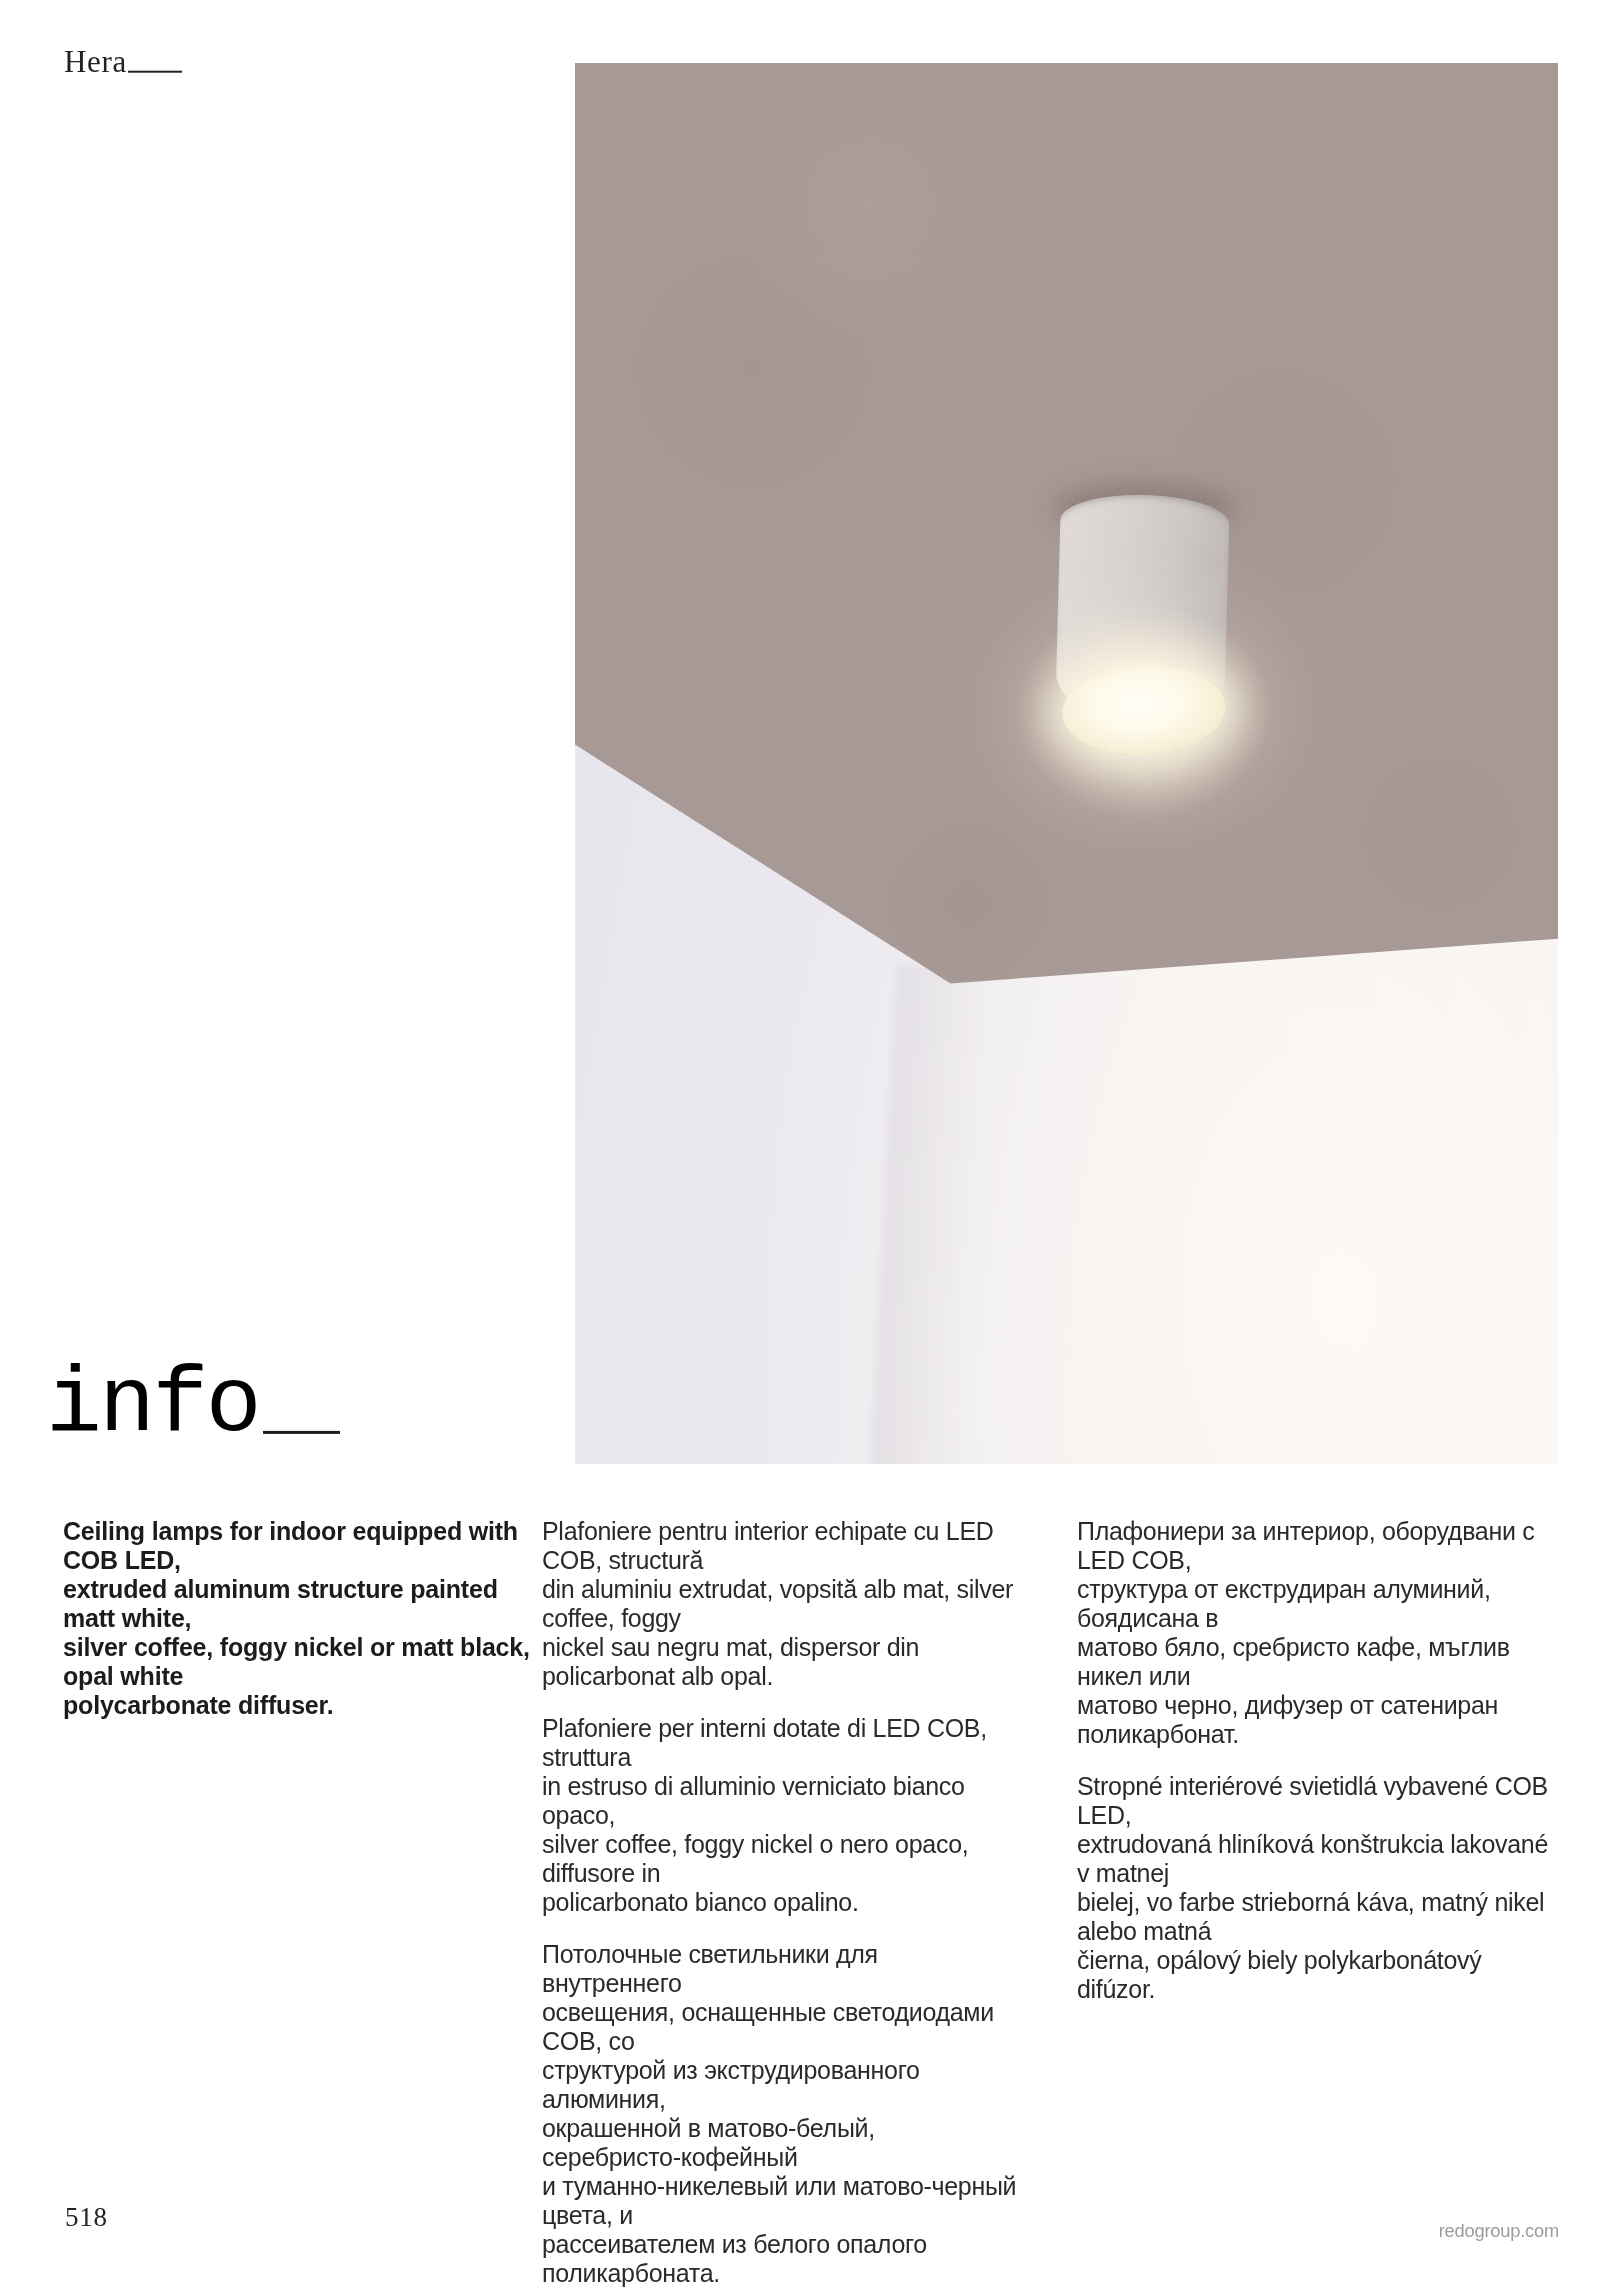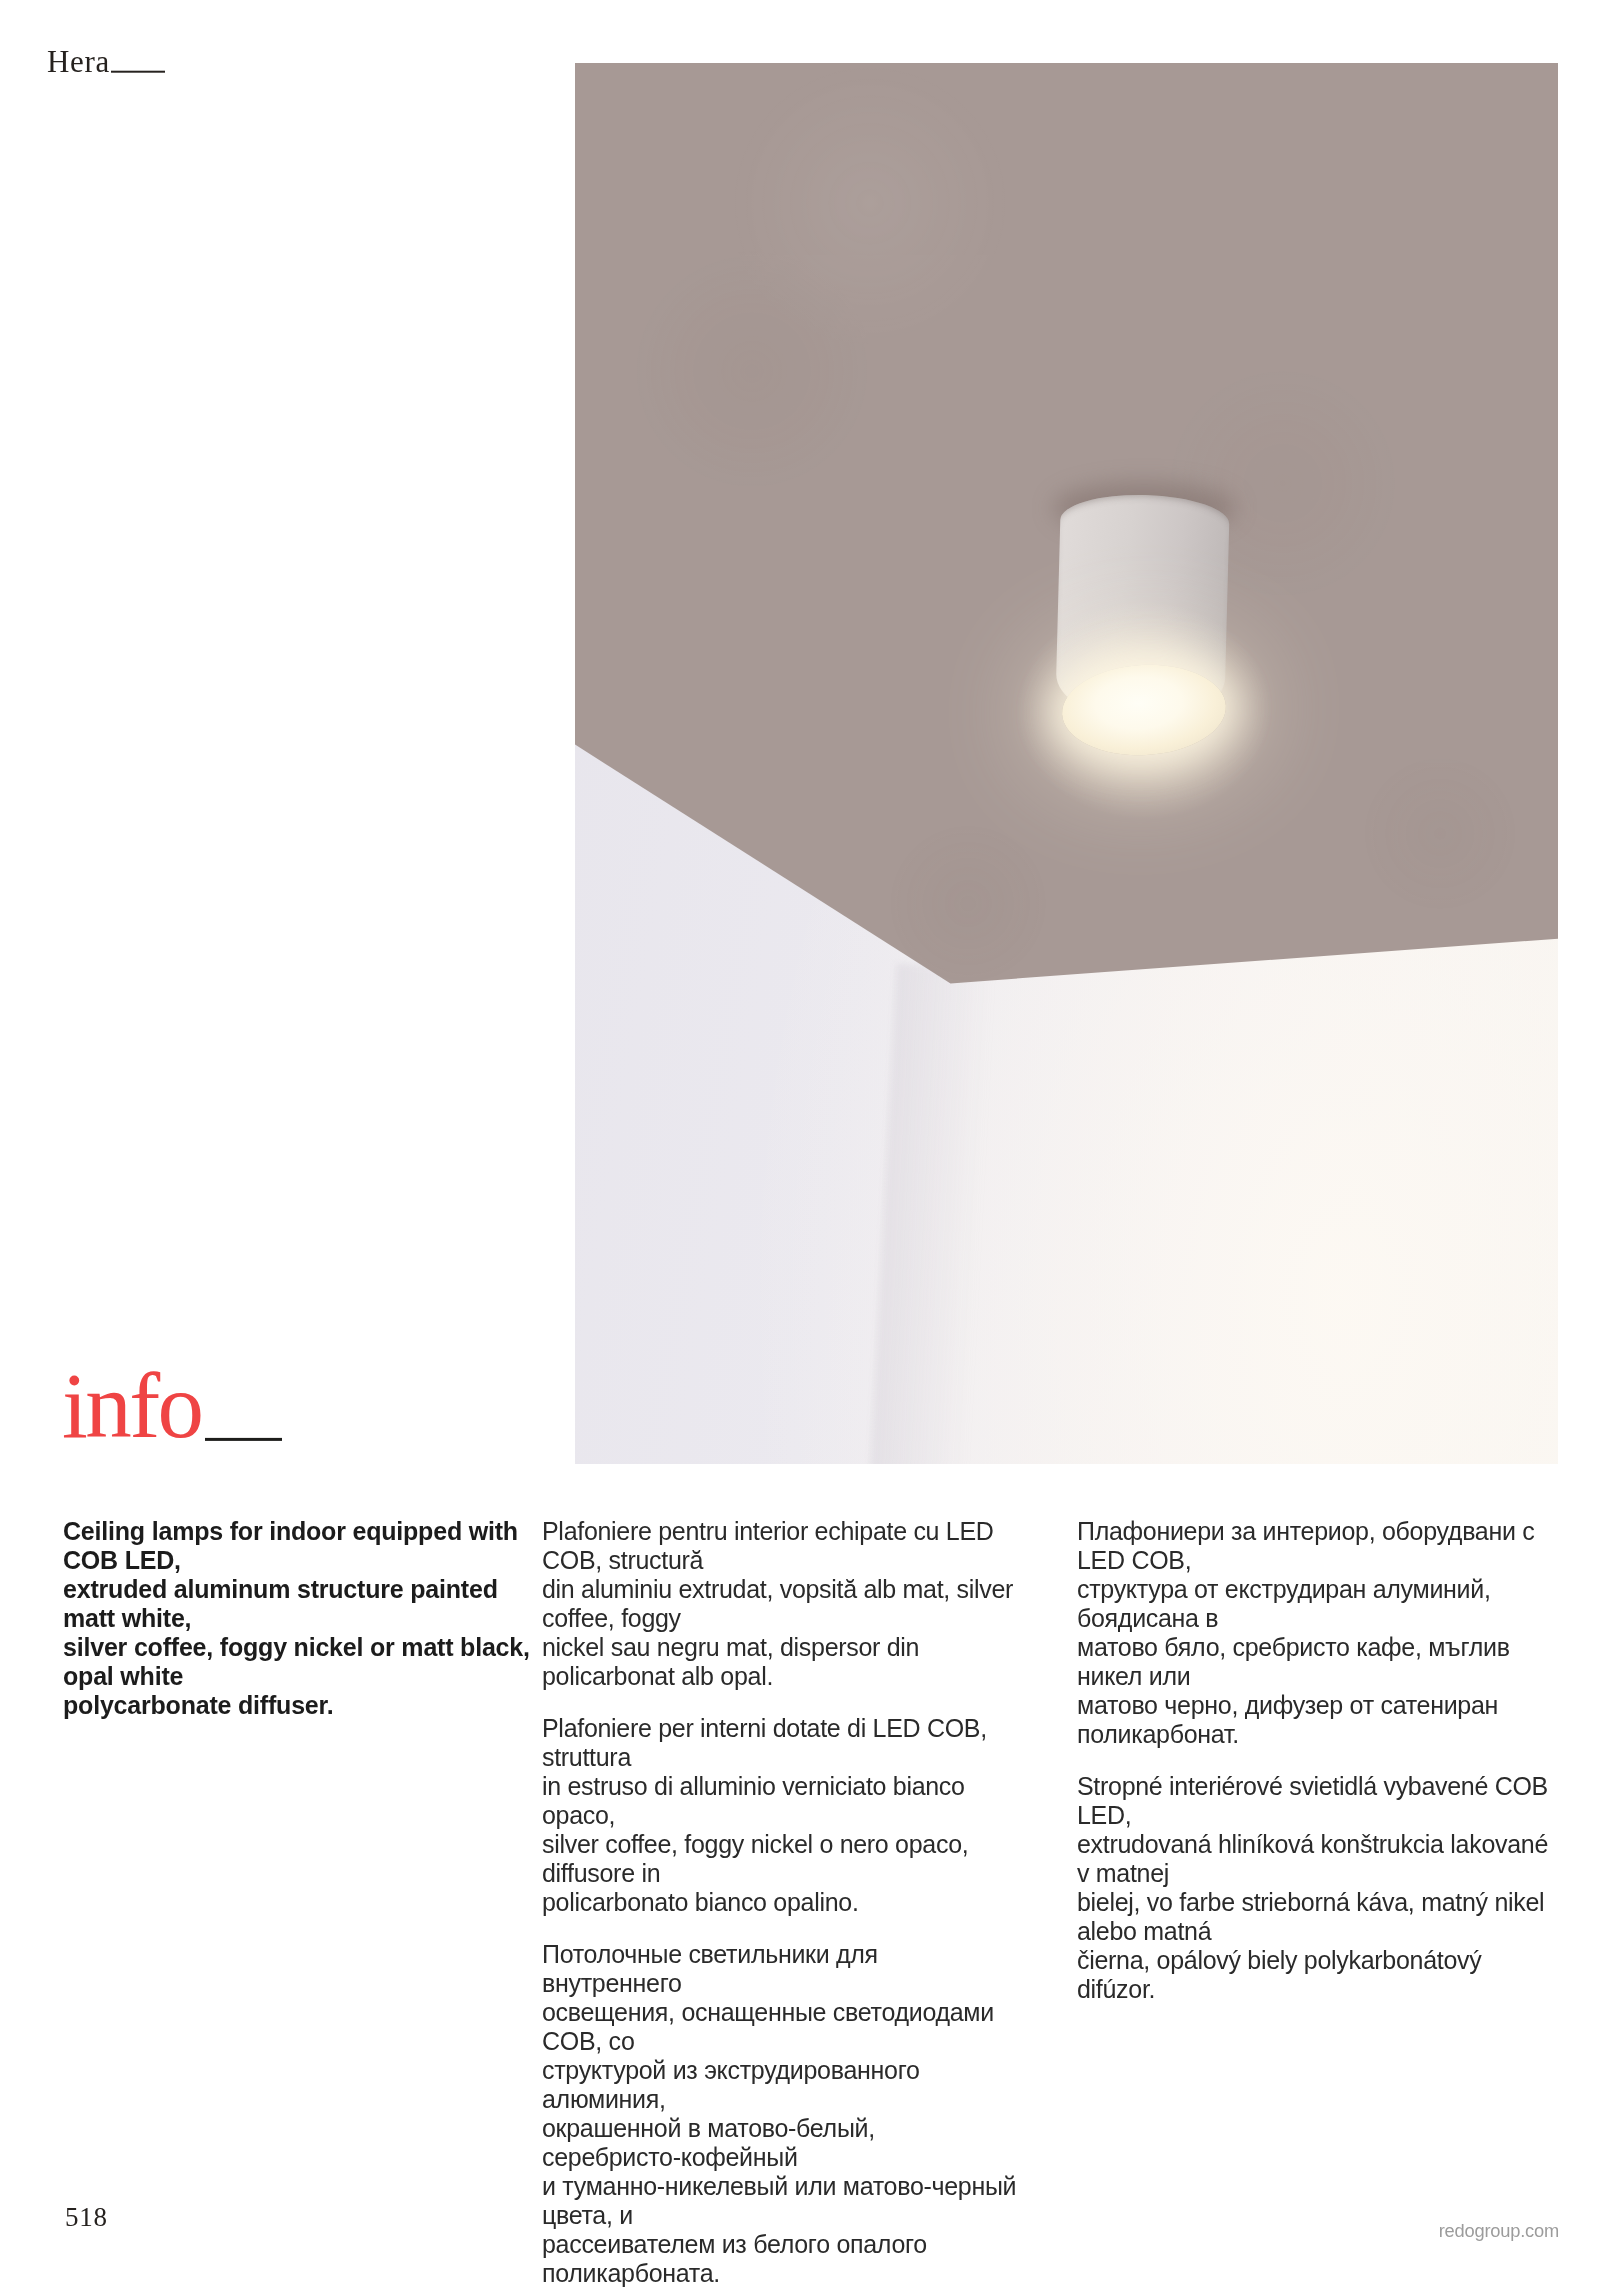--- a/index.html
+++ b/index.html
@@ -2,21 +2,21 @@
 <html style="font-size:10.5px"><head>
 <meta charset="utf-8">
 <style>
   html,body{margin:0;padding:0;}
   body{
     width:1623px;height:2295px;position:relative;background:#ffffff;
     font-family:"Liberation Sans",sans-serif;color:#1d1d1b;overflow:hidden;
   }
   
   .brand{
-    position:absolute;left:47px;top:45px;
+    position:absolute;left:64px;top:45px;
     font-family:"Liberation Serif",serif;font-size:31px;line-height:34px;
     color:#26221f;letter-spacing:0.7px;white-space:nowrap;
   }
   .brand .u{
     display:inline-block;width:54px;height:2.6px;border-bottom:2.6px solid #26221f;
     margin-left:1.3px;vertical-align:baseline;transform:translateY(0.7px);
   }
   
   .photo{
     position:absolute;left:575px;top:63px;width:983px;height:1401px;
@@ -69,23 +69,23 @@
     background:radial-gradient(ellipse, rgba(255,247,226,0.75) 0%, rgba(255,247,226,0) 62%);
   }
   .lamp-face{
     position:absolute;left:487px;top:602px;width:164px;height:90px;border-radius:50%;
     background:radial-gradient(ellipse at 47% 42%, #fffef6 0%, #fefaec 35%, #f9f0d8 62%, #f2e8d0 78%, #f6f1e6 87%, #fbf9f4 94%, #f1ede6 100%);
     box-shadow:0 0 39px 11.8px rgba(255,248,228,0.85), 0 0 98px 36px rgba(255,246,222,0.40);
     transform:rotate(-3deg);
   }
   
   .info-heading{
-    position:absolute;left:62px;top:1360px;
-    font-family:Liberation Serif, serif;font-weight:400;font-size:93px;line-height:92px;
-    letter-spacing:-2.6px;color:#ef4444;white-space:nowrap;
+    position:absolute;left:46px;top:1360px;
+    font-family:Liberation Mono, monospace;font-weight:400;font-size:93px;line-height:92px;
+    letter-spacing:-2.6px;color:#000000;white-space:nowrap;
   }
   .info-heading .u{
     display:inline-block;width:77px;height:3.9px;border-bottom:3.9px solid #1d1d1b;
     margin-left:3.9px;vertical-align:baseline;transform:translateY(3.9px);
   }
   
   .col{position:absolute;top:1502px;}
   .col-1{left:63px;width:478px;}
   .col-2{left:542px;width:478px;}
   .col-3{left:1077px;width:478px;}

